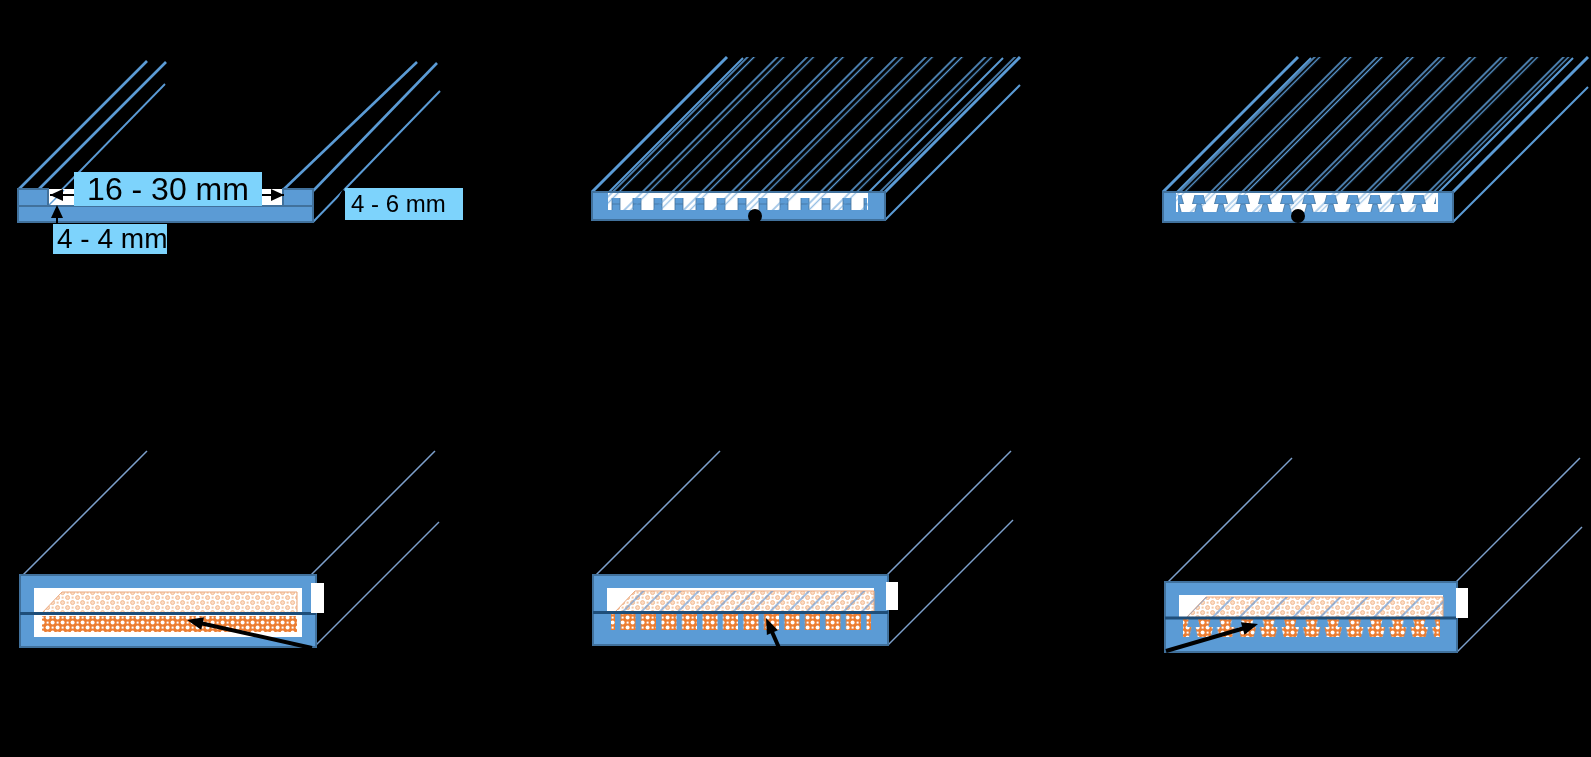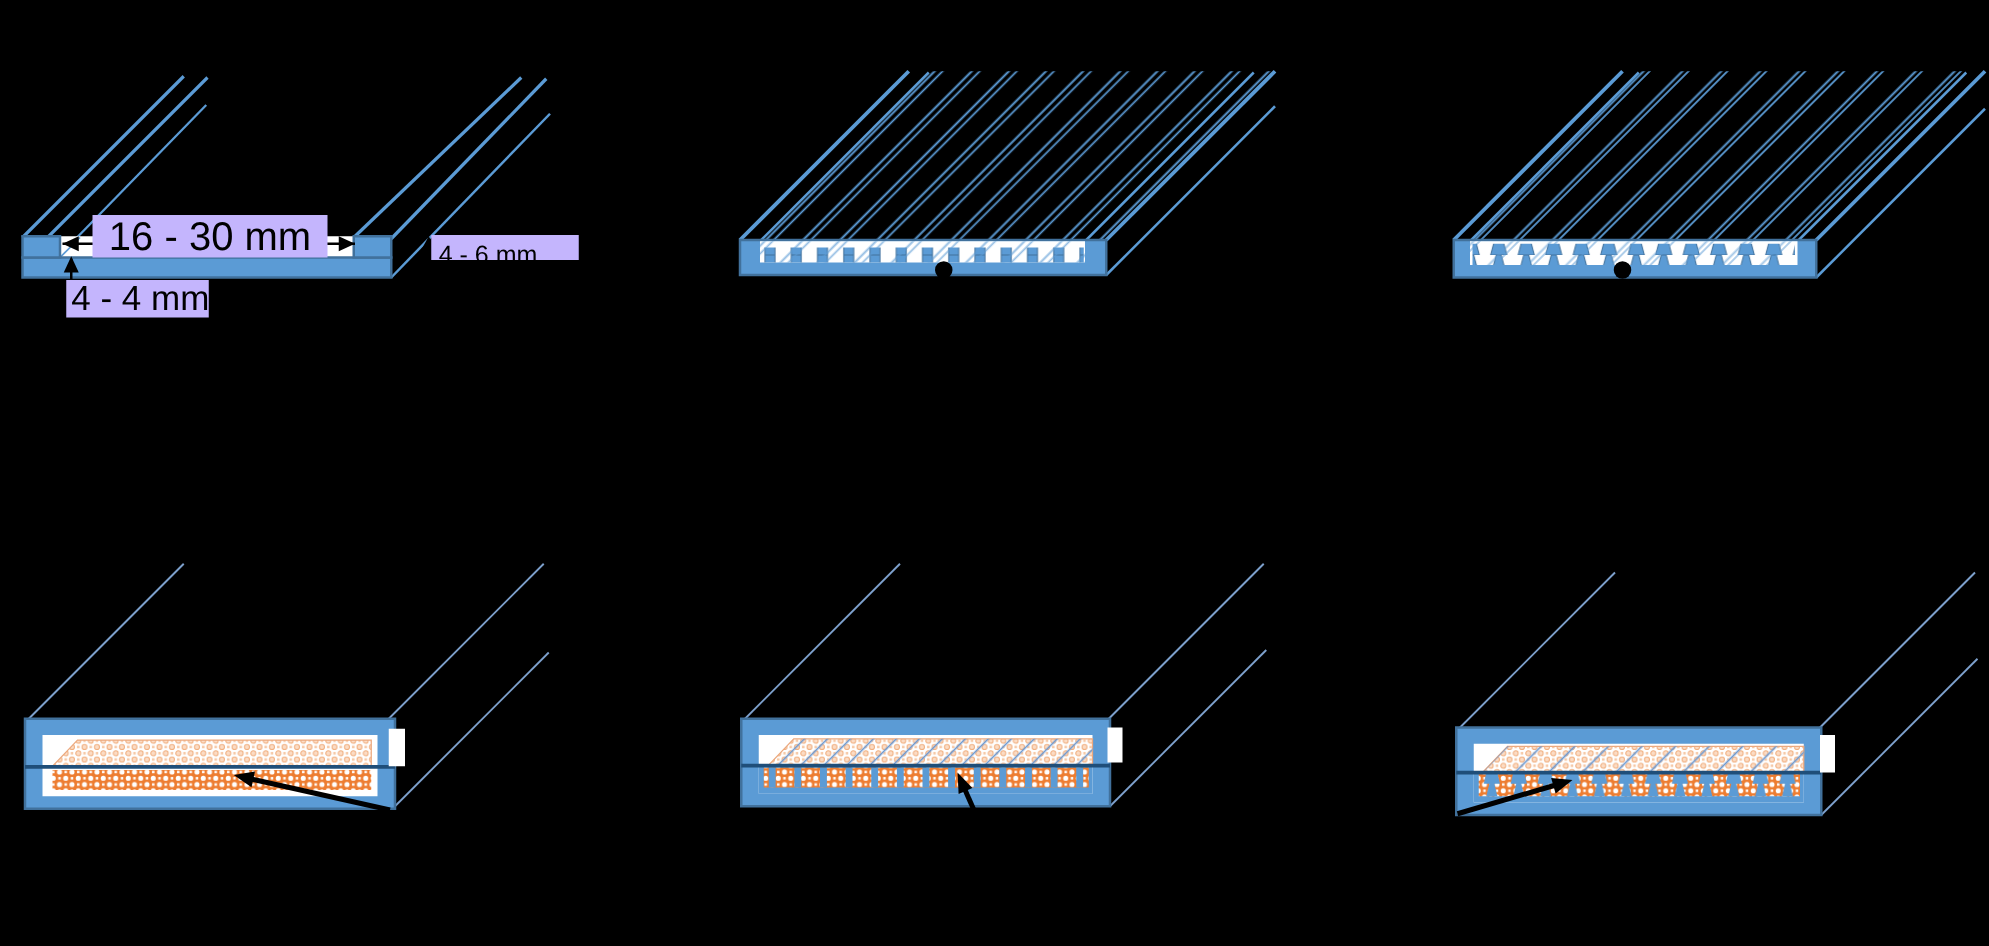--- a/index.html
+++ b/index.html
@@ -1,22 +1,22 @@
 <!DOCTYPE html>
 <html><head>
 <meta charset="utf-8">
 <style>
   html,body{margin:0;padding:0;background:#000;}
   #stage{position:relative;width:1591px;height:757px;background:#000;overflow:hidden;
          font-family:"Liberation Sans", sans-serif;}
   #stage svg{position:absolute;left:0;top:0;}
-  .dim-label{position:absolute;background:#c4b5fd;color:#000;overflow:hidden;white-space:nowrap;}
+  .dim-label{position:absolute;background:#7dd3fc;color:#000;overflow:hidden;white-space:nowrap;}
   #label-width{left:74px;top:172px;width:188px;height:34px;font-size:32px;line-height:34px;text-align:center;}
   #label-base{left:53px;top:224px;width:110px;height:30px;font-size:28px;line-height:30px;padding-left:4px;}
-  #label-height{left:345px;top:188px;width:112px;height:20px;font-size:20px;line-height:32px;padding-left:6px;}
+  #label-height{left:345px;top:188px;width:112px;height:32px;font-size:24px;line-height:32px;padding-left:6px;}
 </style>
 </head>
 <body>
 
 <div id="stage">
 <svg width="1591" height="757" viewBox="0 0 1591 757">
   <defs>
     <pattern id="foamDark" width="10" height="10" patternUnits="userSpaceOnUse">
       <rect width="10" height="10" fill="#ED7D31"></rect>
       <circle cx="2.6" cy="2.6" r="2" fill="#ffffff"></circle>

